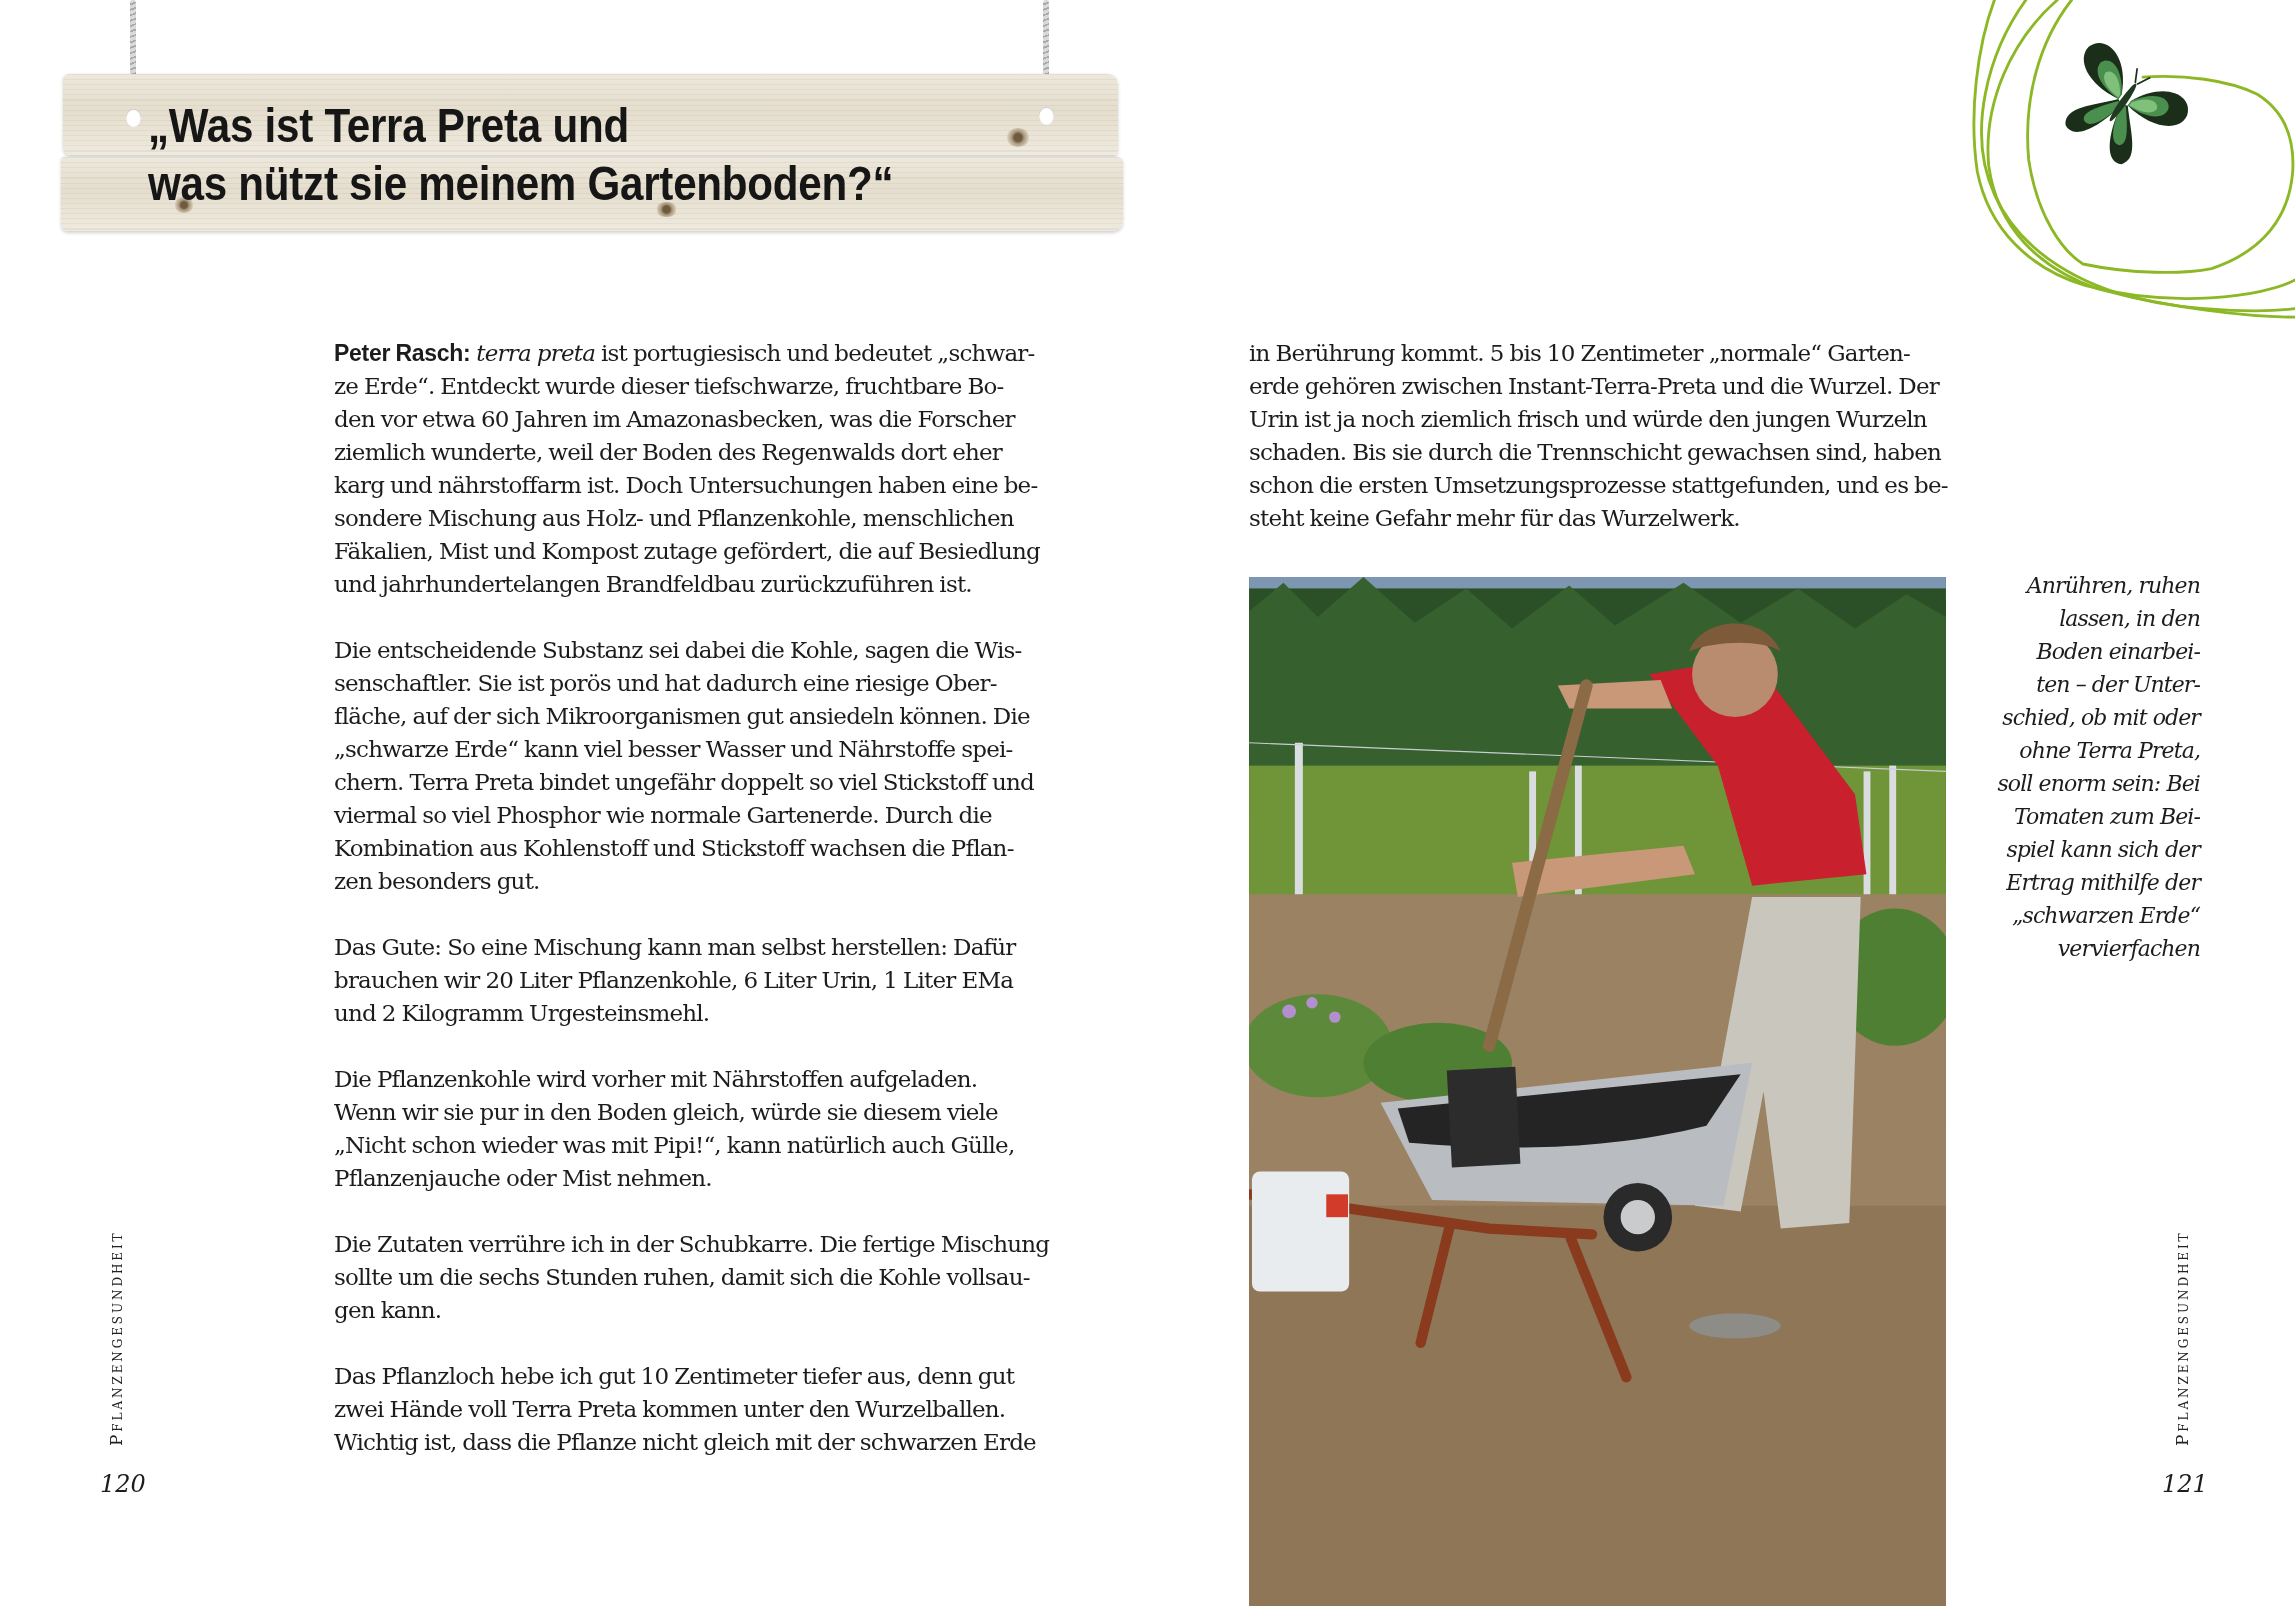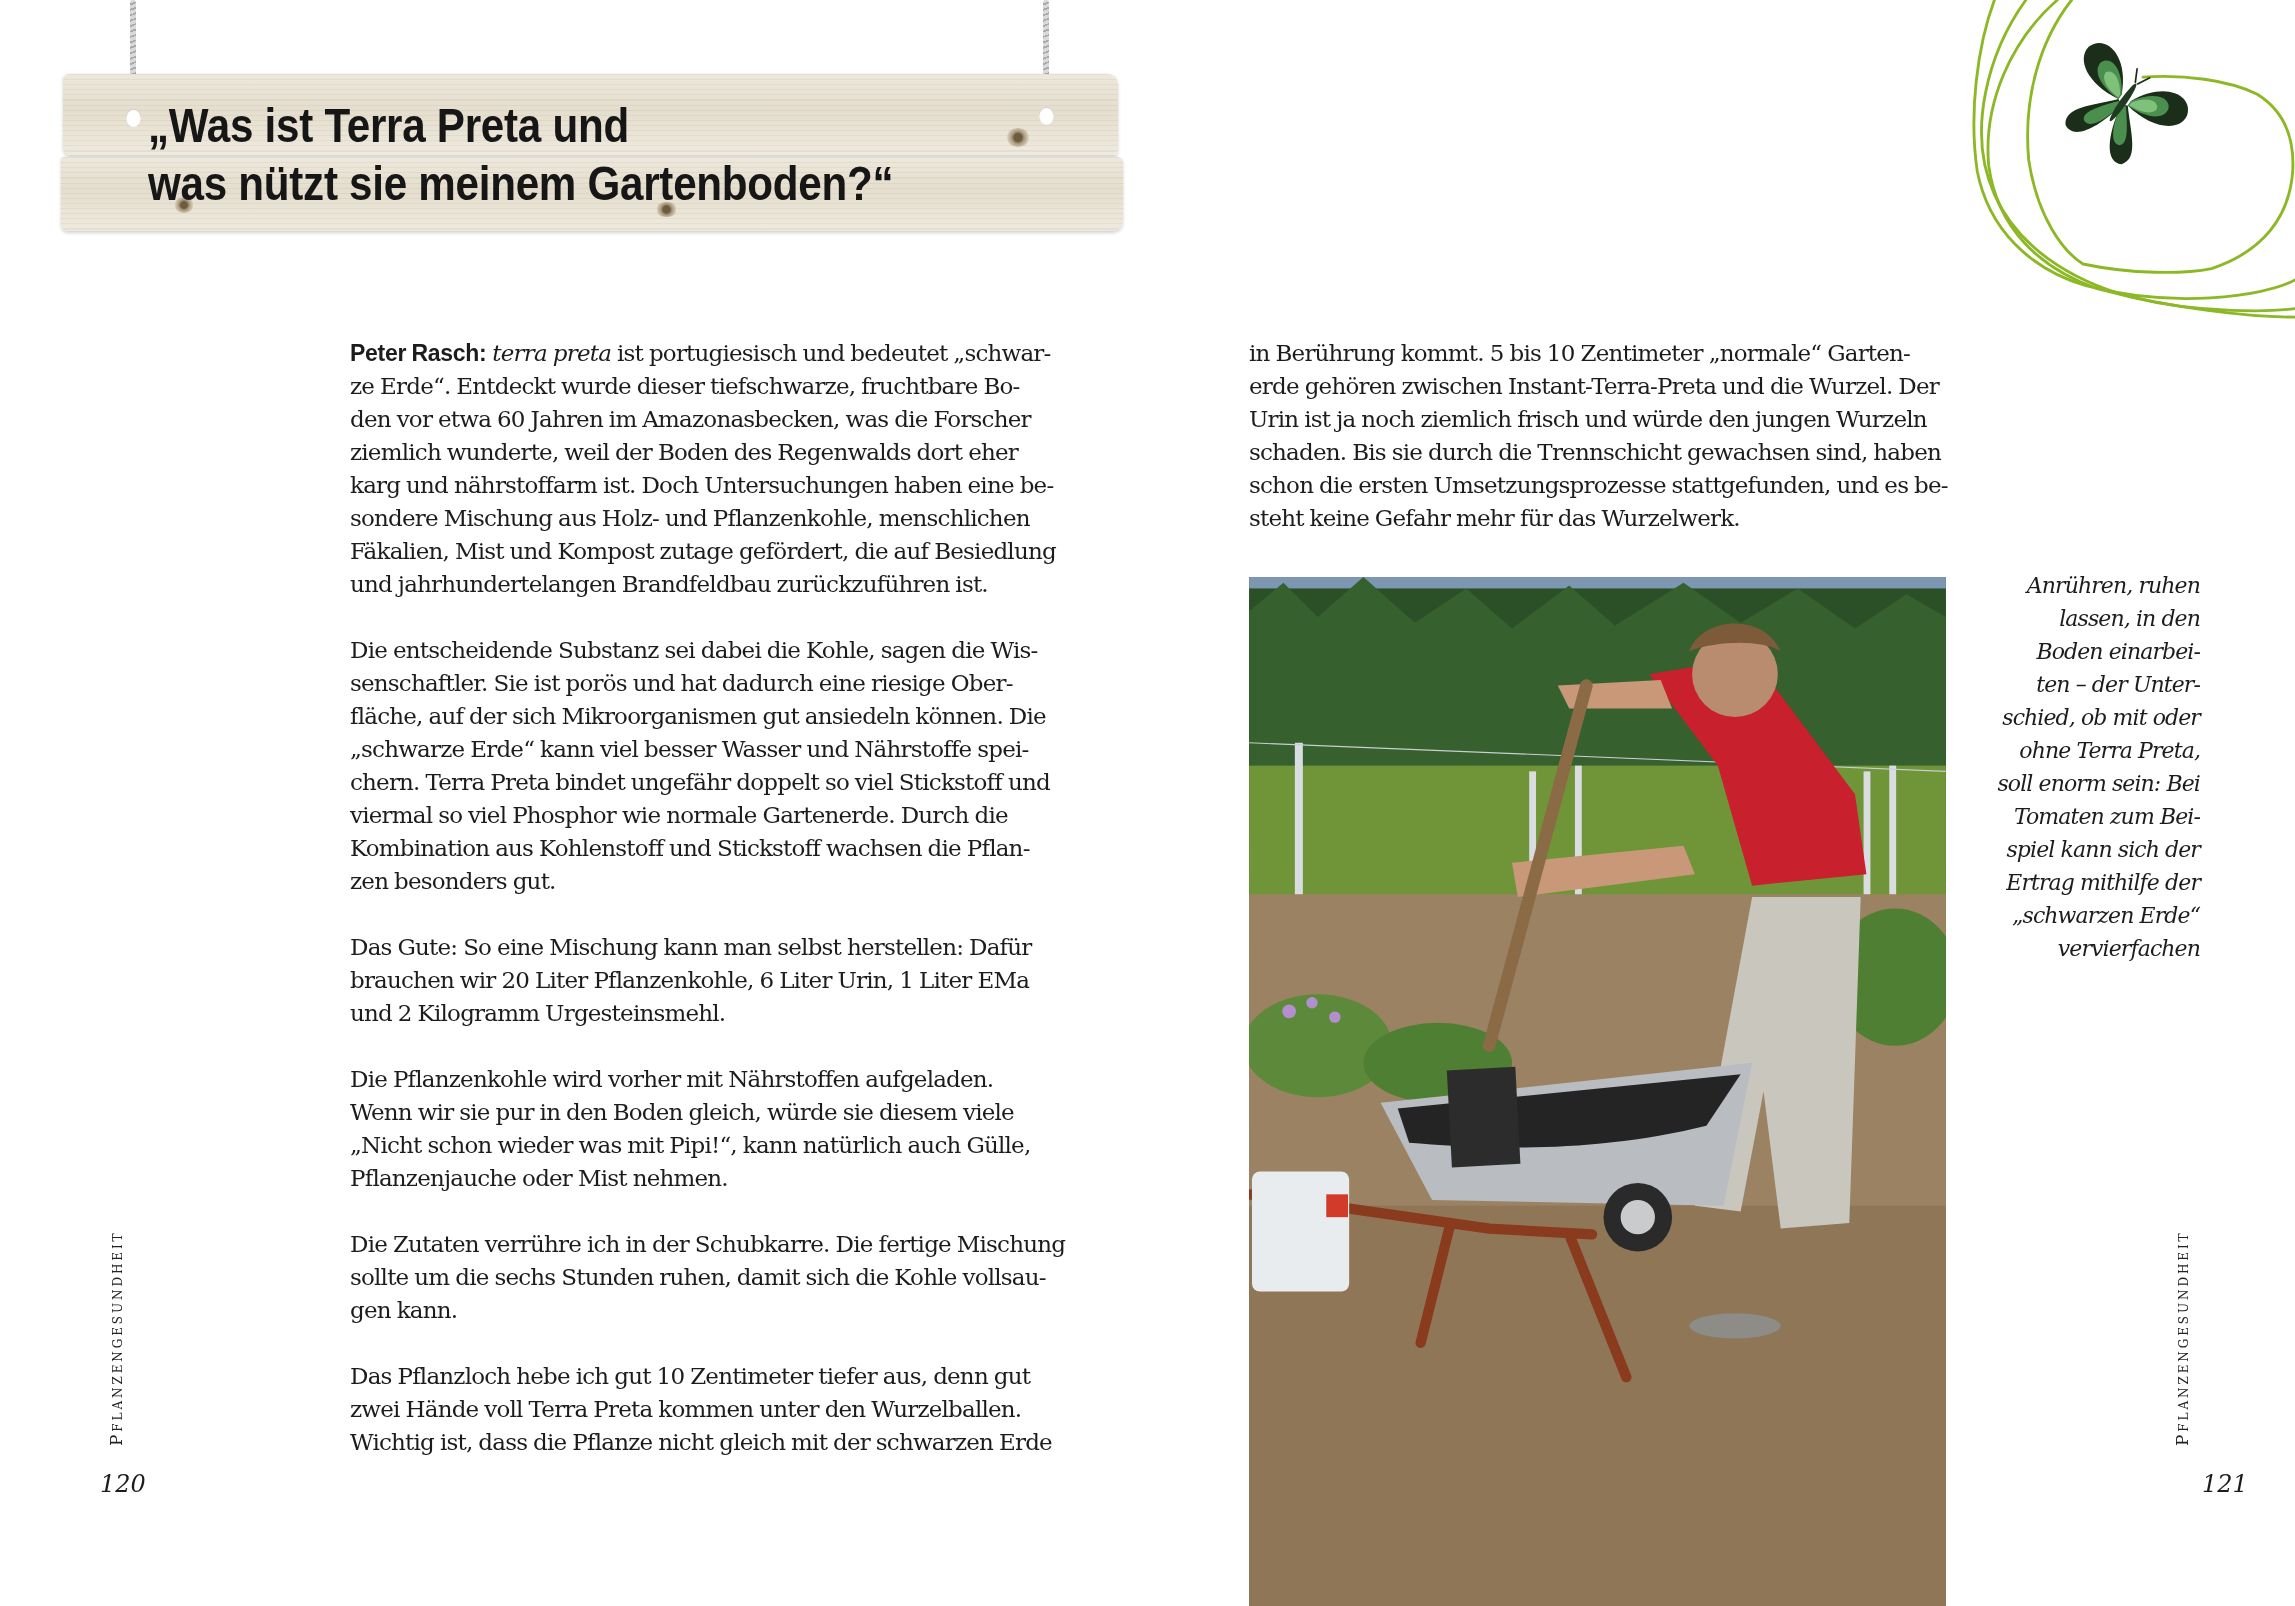--- a/index.html
+++ b/index.html
@@ -29,21 +29,21 @@
            font-size: 49px; line-height: 58px; color: #161616;
            transform: scaleX(0.86); transform-origin: left top; letter-spacing: -0.3px; }
   .title span { display: block; white-space: nowrap; }
 
   
   .deco { position: absolute; left: 1943px; top: 0; width: 352px; height: 320px; }
 
   
   .col { position: absolute; font-size: 23px; line-height: 33px; color: #1c1c1c;
          font-family: "DejaVu Serif", serif; letter-spacing: -0.8px; word-spacing: -0.6px; }
-  .col.left { left: 350px; top: 337px; width: 700px; }
+  .col.left { left: 334px; top: 337px; width: 700px; }
   .col.right { left: 1249px; top: 337px; width: 700px; }
   .col p { margin: 0 0 33px 0; }
   .col .line { display: block; white-space: nowrap; }
   .speaker { font-family: "Liberation Sans", sans-serif; font-weight: bold; letter-spacing: -0.3px; }
   .term { font-style: italic; }
 
   
   .photo { position: absolute; left: 1249px; top: 577px; width: 697px; height: 1030px; overflow: hidden;
            background: linear-gradient(180deg, #2f5a2a 0%, #3d6a2e 22%, #6f8f3a 33%, #8f7a5b 45%, #a38a69 70%, #8d7658 100%); }
 
@@ -55,21 +55,21 @@
 
   
   .runhead { position: absolute; font-family: "DejaVu Serif", serif; font-size: 17px;
              letter-spacing: 2.9px; color: #222; white-space: nowrap;
              transform: rotate(-90deg); transform-origin: left top; }
   .runhead.left  { left: 106px; top: 1446px; }
   .runhead.right { left: 2172px; top: 1446px; }
   .folio { position: absolute; font-family: "DejaVu Serif", serif; font-style: italic;
            font-size: 24px; color: #1c1c1c; top: 1470px; text-align: center; }
   .folio.left { left: 100px; }
-  .folio.right { left: 2162px; margin-left: 40px; }
+  .folio.right { left: 2162px; }
 </style>
 </head>
 <body>
 
 <div class="rope left"></div>
 <div class="rope right"></div>
 <div class="sign">
   <div class="plank top">
     <div class="hole" style="left:63px; top:35px;"></div>
     <div class="hole" style="left:976px; top:33px;"></div>

